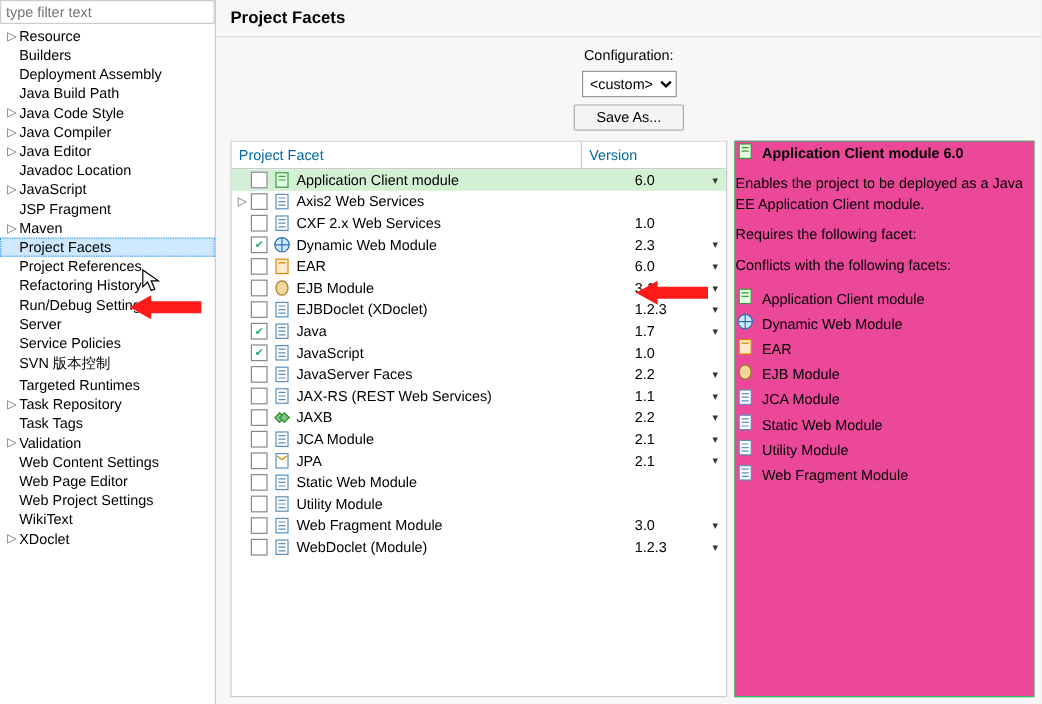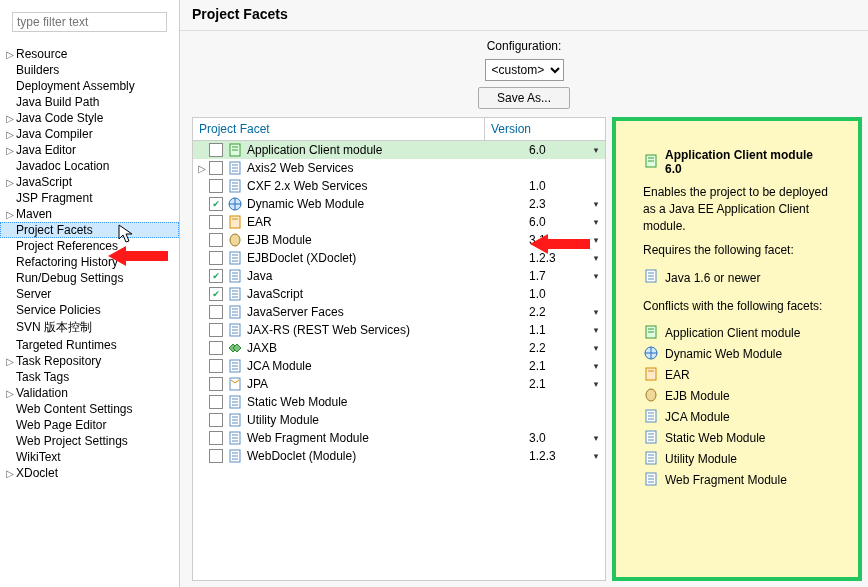--- a/index.html
+++ b/index.html
@@ -1,18 +1,18 @@
 <!DOCTYPE html>
 <html><head>
 <meta charset="utf-8">
 <style>
 * { box-sizing: border-box; margin: 0; padding: 0; font-family: "Segoe UI", Tahoma, sans-serif; font-size: 12px; }
 body { background: #f0f0f0; width: 868px; height: 587px; overflow: hidden; display: flex; }
 .sidebar { width: 180px; background: #fff; border-right: 1px solid #ccc; display: flex; flex-direction: column; }
-.filter { border: 1px solid #ccc; padding: 2px 4px; color: #ef4444; background: #fff; margin: 12px; }
+.filter { border: 1px solid #ccc; padding: 2px 4px; color: #ef4444; background: #fff; margin: 0; }
 .tree { flex: 1; overflow: auto; padding-top: 2px; }
 .tree-item { display: flex; align-items: center; padding: 1px 2px 1px 4px; white-space: nowrap; cursor: pointer; }
 .tree-item .tw { width: 12px; text-align: center; color: #666; font-size: 10px; }
 .tree-item.selected { background: #cde8ff; border: 1px dotted #3399ff; padding: 0 1px 0 3px; }
 .main { flex: 1; display: flex; flex-direction: column; background: #f7f7f7; }
 .title-bar { padding: 6px 12px 8px; border-bottom: 1px solid #ddd; }
 .title-bar h1 { font-size: 14px; font-weight: bold; }
 .config-row { display: flex; align-items: center; gap: 6px; padding: 8px 12px; flex-direction: column; }
 .config-row select { flex: 1; max-width: 460px; padding: 2px; background: #fff; border: 1px solid #999; }
 .btn { padding: 3px 18px; background: #f4f4f4; border: 1px solid #aaa; border-radius: 2px; cursor: pointer; }
@@ -28,21 +28,21 @@
 .frow .ck { width: 14px; height: 14px; border: 1px solid #888; background: #fff; display: inline-flex; align-items: center; justify-content: center; font-size: 9px; color: #2a6; margin-right: 4px; }
 .frow .ic { width: 16px; height: 16px; display: inline-flex; align-items: center; justify-content: center; margin-right: 4px; }
 .frow .nm { flex: 1; }
 .frow .ver { width: 60px; }
 .frow .dd { width: 14px; color: #333; font-size: 9px; text-align: center; }
 .side { width: 250px; display: flex; flex-direction: column; }
 .tabs { display: flex; }
 .tab { padding: 4px 12px; border: 1px solid #ccc; background: #eee; cursor: pointer; border-bottom: none; }
 .tab.active { background: #fff; font-weight: normal; }
 .tab + .tab { border-left: none; }
-.detail { flex: 1; background: #fef9c3; border: 4px solid #22c55e; padding: 27px; overflow: auto; }
+.detail { flex: 1; background: #ec4899; border: 1px solid #22c55e; padding: 0; overflow: auto; }
 .detail h2 { font-size: 12px; font-weight: bold; display: flex; align-items: center; gap: 6px; margin-bottom: 8px; }
 .detail p { margin-bottom: 8px; line-height: 1.4; }
 .dlist { list-style: none; }
 .dlist li { display: flex; align-items: center; gap: 6px; padding: 1px 0; }
 .arrow { position: absolute; pointer-events: none; }
 .arrow svg { display: block; }
 .cursor { position: absolute; left: 118px; top: 224px; pointer-events: none; }
 svg.icn { width: 16px; height: 16px; }
 </style>
 </head>
@@ -434,28 +434,20 @@
     <div class="side">
       <div class="detail">
         <h2>
             <span class="ic"><svg class="icn">
                 <use href="#i-doc-green"></use>
               </svg></span>
             <span>Application Client module 6.0</span>
           </h2>
         <p>Enables the project to be deployed as a Java EE Application Client module.</p>
         <p>Requires the following facet:</p>
-        <ul class="dlist" id="req-list">
-            <li>
-              <span class="ic"><svg class="icn">
-                  <use href="#i-doc"></use>
-                </svg></span>
-              <span>Java 1.6 or newer</span>
-            </li>
-          </ul>
         <p style="margin-top:10px">Conflicts with the following facets:</p>
         <ul class="dlist" id="conf-list">
             <li>
               <span class="ic"><svg class="icn">
                   <use href="#i-doc-green"></use>
                 </svg></span>
               <span>Application Client module</span>
             </li>
             <li>
               <span class="ic"><svg class="icn">

